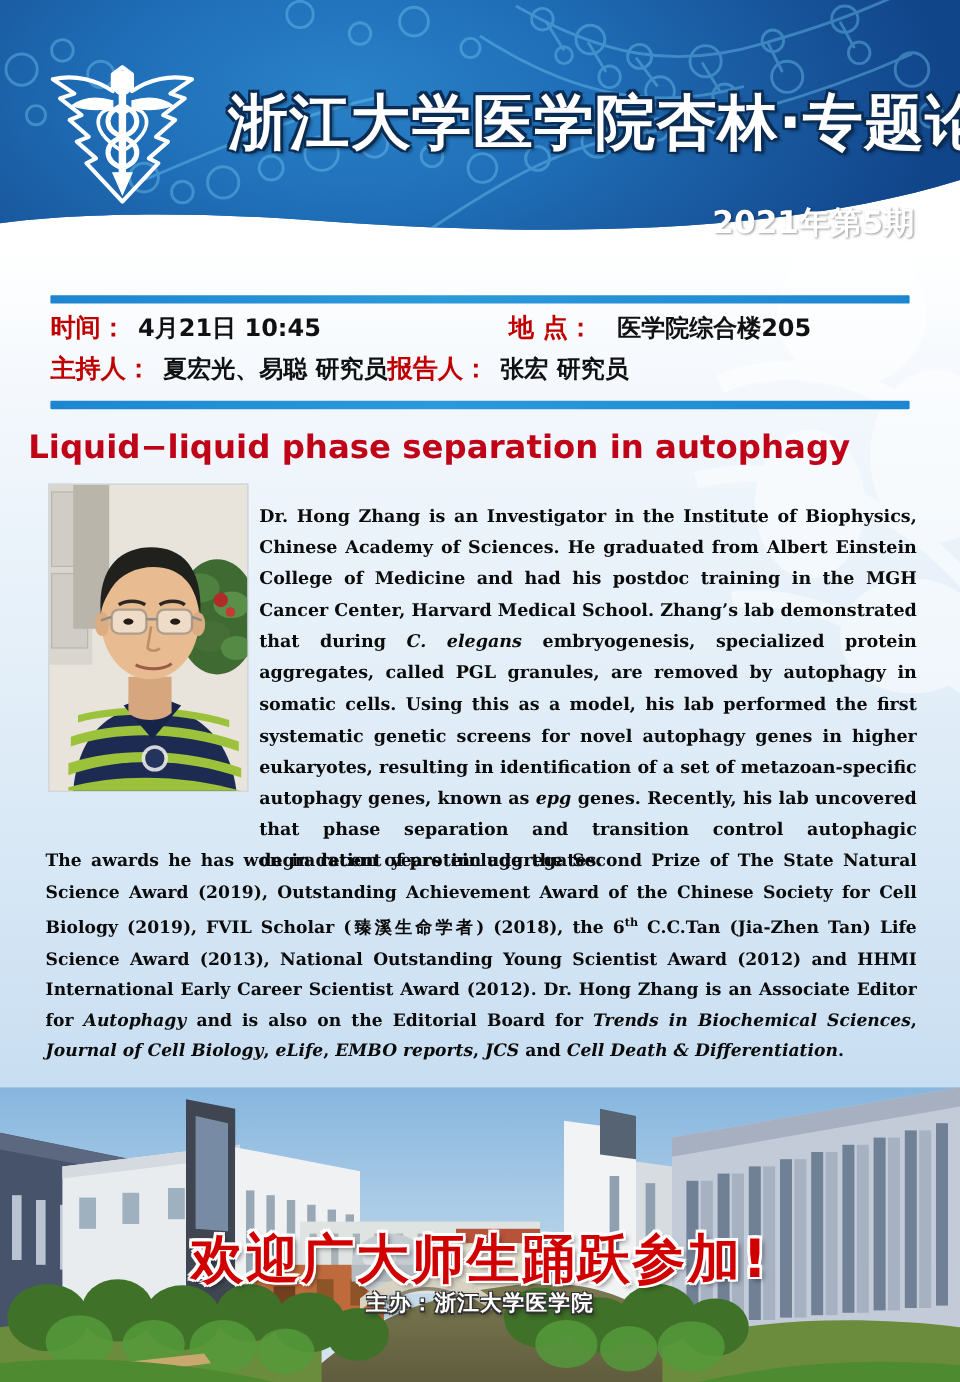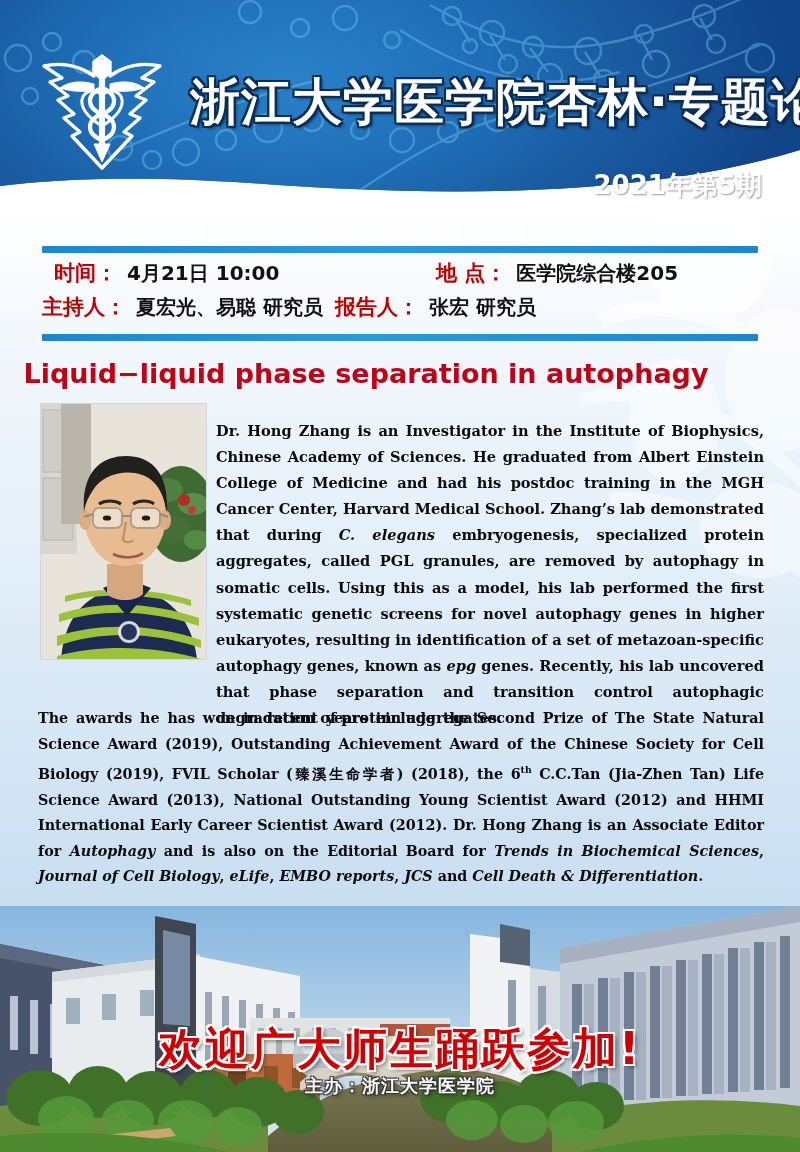--- a/index.html
+++ b/index.html
@@ -63,31 +63,31 @@
     border-radius:1px;
   }
   .rule.top{top:246px;}
   .rule.bottom{top:334px;}
 
   .info{
     position:absolute;left:42px;top:256px;width:716px;height:76px;
   }
   .info-row{display:flex;height:34px;align-items:center;}
   .info-cell{display:flex;align-items:baseline;}
-  .info-cell.left{width:382px;margin-left:12px;}
+  .info-cell.left{width:382px;}
   .lab{
     font-family:"DejaVu Sans", sans-serif;
     color:#c00000;font-weight:bold;font-size:21px;white-space:nowrap;
   }
   .val{
     font-family:"DejaVu Sans", sans-serif;
     color:#111111;font-weight:bold;font-size:20px;
     margin-left:10px;white-space:nowrap;
   }
-  .val.wide{margin-left:10px;}
+  .val.wide{margin-left:20px;}
 
   
   .talk-title{
     position:absolute;left:0;top:358px;width:732px;text-align:center;
     font-family:"DejaVu Sans", sans-serif;
     font-size:27px;font-weight:bold;color:#c00418;
     letter-spacing:0px;
   }
 
   
@@ -241,21 +241,21 @@
       <span>浙江大学医学院杏林·专题论坛</span>
     </div>
   </div>
   <div class="issue">2021年第5期</div>
 
   <div class="rule top"></div>
   <div class="info">
     <div class="info-row">
       <div class="info-cell left">
         <span class="lab">时间：</span>
-        <span class="val">4月21日 10:00</span>
+        <span class="val">4月21日 10:45</span>
       </div>
       <div class="info-cell">
         <span class="lab">地 点：</span>
         <span class="val wide">医学院综合楼205</span>
       </div>
     </div>
     <div class="info-row">
       <div class="info-cell">
         <span class="lab">主持人：</span>
         <span class="val">夏宏光、易聪 研究员</span>

